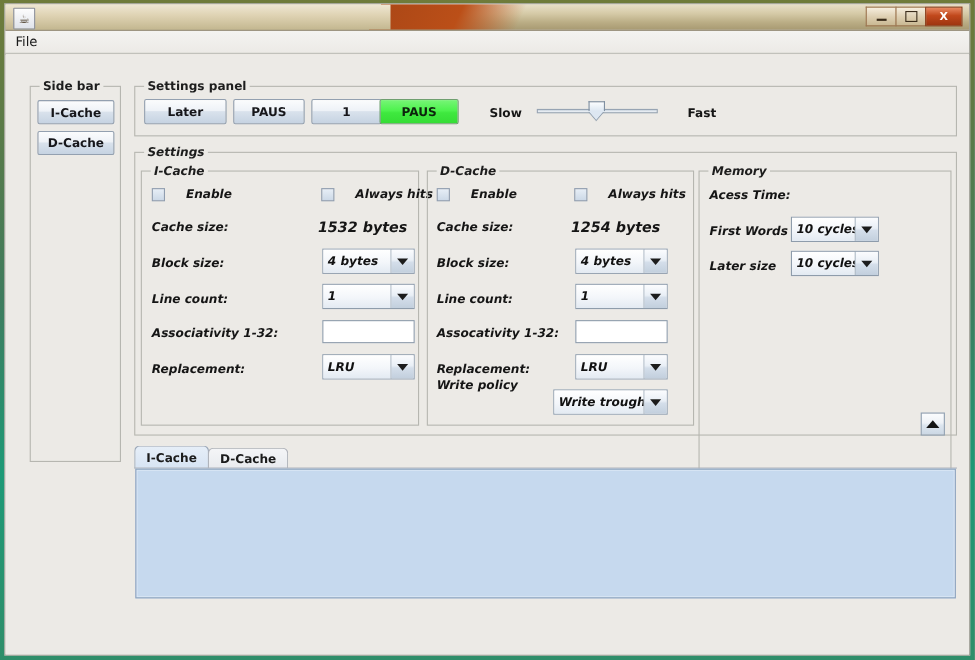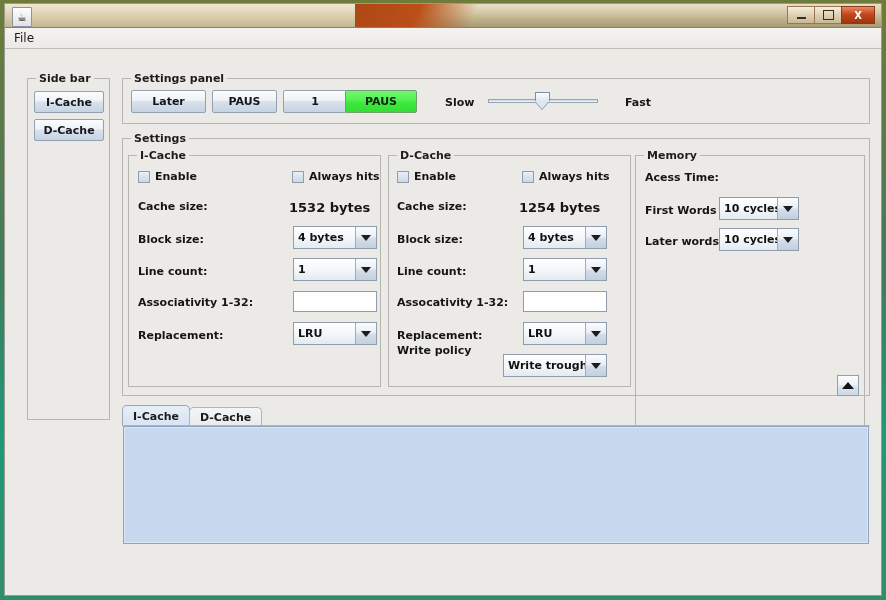--- a/index.html
+++ b/index.html
@@ -101,21 +101,21 @@
   }
   .btn.play{
     background:linear-gradient(180deg,#76f576 0%,#4ef24e 45%,#3fe83f 55%,#35dd35 100%);
     border:1px solid #6f9f6f;
     color:#0d230d;
   }
   
   .lbl{position:absolute;font-size:11px;font-weight:bold;color:#151515;white-space:nowrap;}
   .val{position:absolute;font-size:13px;font-weight:bold;color:#151515;white-space:nowrap;}
   
-  .cbx{position:absolute;display:flex;align-items:center;gap:5px;}
+  .cbx{position:absolute;display:flex;align-items:center;gap:19px;}
   .cbx .box{
     width:12px;height:12px;box-sizing:border-box;
     background:linear-gradient(180deg,#e7eef6,#ccd9e7);
     border:1px solid #8f9daf;
   }
   .cbx .txt{font-size:11px;font-weight:bold;color:#151515;white-space:nowrap;}
   
   .combo{
     position:absolute;box-sizing:border-box;
     height:23px;
@@ -246,21 +246,21 @@
         <div class="slider" style="left:365px;top:12px;width:110px;">
           <div class="track"></div>
           <div class="thumb" style="left:47px;">
             <div class="top"></div>
               <div class="tip"></div>
           </div>
         </div>
         <span class="lbl" style="left:502px;top:17px;">Fast</span>
       </div>
 
-      <div class="grp" style="left:117px;top:88px;width:748px;height:258px;">
+      <div class="grp" style="left:117px;top:88px;width:748px;height:258px;font-style:italic;">
         <span class="grp-title">Settings</span>
 
         <div class="grp" style="left:5px;top:16px;width:253px;height:232px;">
           <span class="grp-title" style="background:#eceae6;">I-Cache</span>
 
           <div class="cbx" style="left:9px;top:14px;">
             <span class="box"></span>
             <span class="txt">Enable</span>
           </div>
           <div class="cbx" style="left:163px;top:14px;">
@@ -356,21 +356,21 @@
           <span class="lbl" style="left:9px;top:15px;">Acess Time:</span>
 
           <span class="lbl" style="left:9px;top:48px;text-align:right;">First Words</span>
           <div class="combo" style="left:83px;top:41px;width:80px;">
             <span class="txt">10 cycles</span>
             <span class="arw">
                 <i></i>
               </span>
           </div>
 
-          <span class="lbl" style="left:9px;top:79px;">Later words</span>
+          <span class="lbl" style="left:9px;top:79px;">Later size</span>
           <div class="combo" style="left:83px;top:72px;width:80px;">
             <span class="txt">10 cycles</span>
             <span class="arw">
                 <i></i>
               </span>
           </div>
         </div>
 
         <div class="collapse-btn" style="left:714px;top:236px;">
           <i></i>

